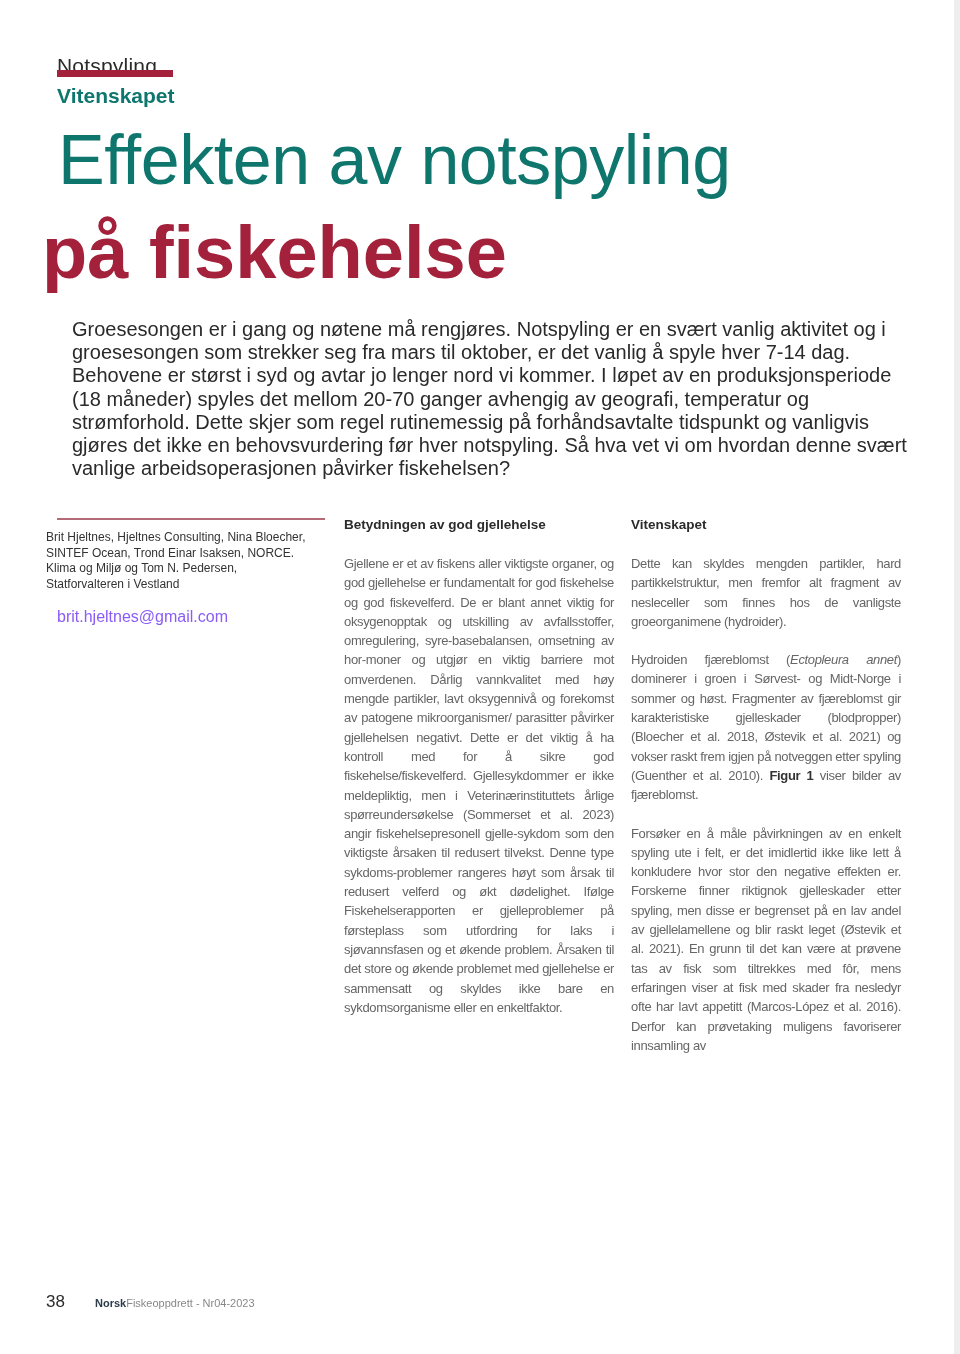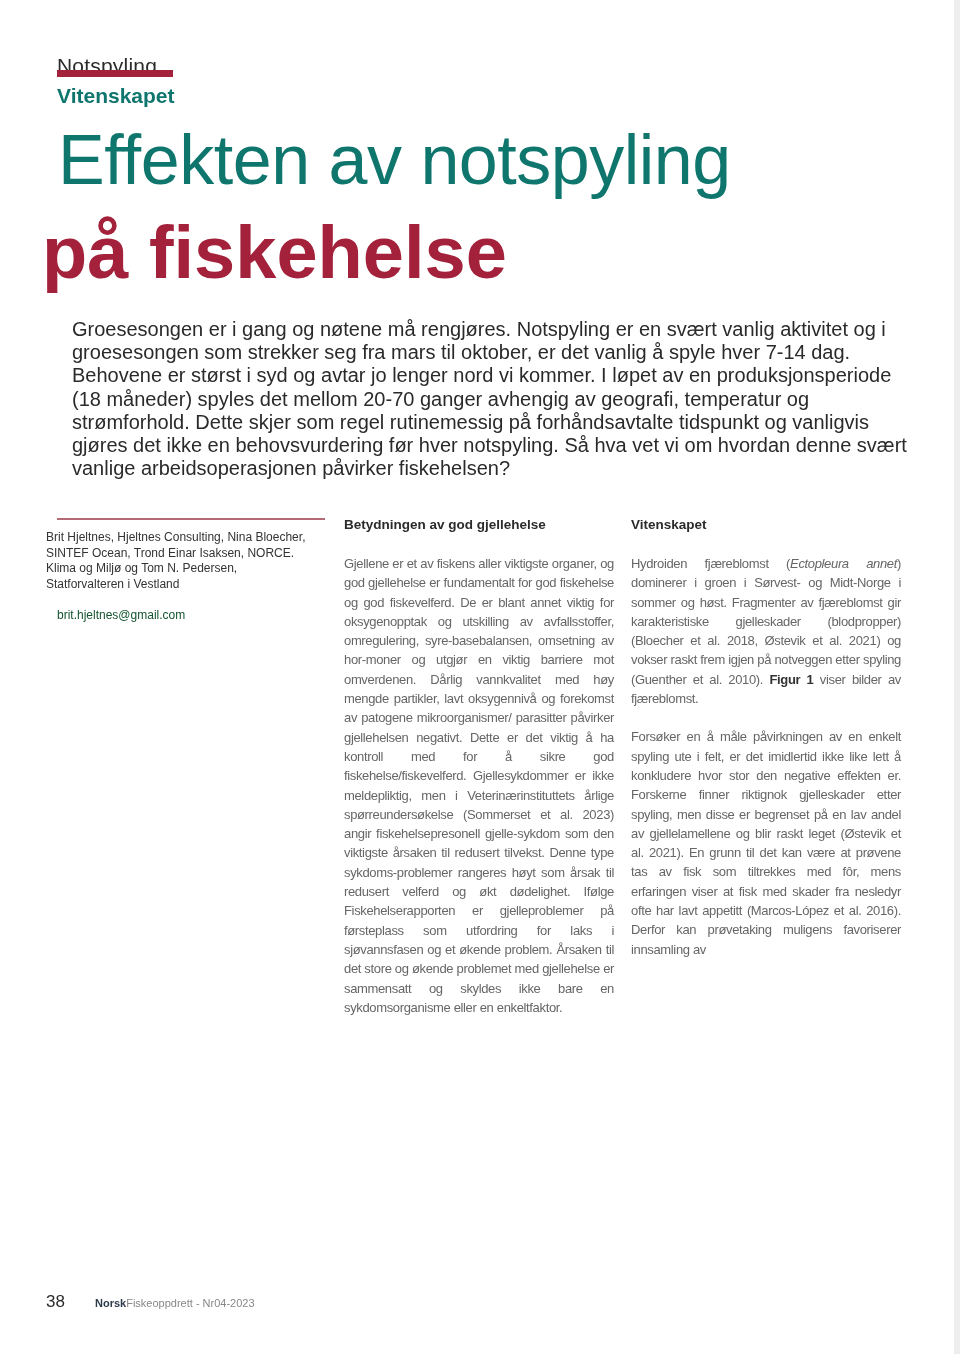--- a/index.html
+++ b/index.html
@@ -6,21 +6,21 @@
   body { width: 960px; height: 1354px; position: relative; overflow: hidden; font-family: "Liberation Sans", sans-serif; color: #2b2b2b; }
   .edge { position: absolute; top: 0; right: 0; width: 6px; height: 1354px; background: #eeeeee; }
   .section-label { position: absolute; left: 57px; top: 42px; font-size: 21px; color: #2a2a2a; letter-spacing: 0.2px; margin-top: 12px; }
   .section-bar { position: absolute; left: 57px; top: 70px; width: 116px; height: 7px; background: #a3213a; }
   .subsection { position: absolute; left: 57px; top: 84px; font-size: 21px; font-weight: bold; color: #0f766e; }
   .title1 { position: absolute; left: 58px; top: 120px; font-size: 70px; color: #0f766e; line-height: 80px; letter-spacing: -0.5px; }
   .title2 { position: absolute; left: 42px; top: 210px; font-size: 74px; font-weight: bold; color: #a3213a; line-height: 86px; }
   .lead { position: absolute; left: 72px; top: 318px; width: 845px; font-size: 20px; line-height: 23.2px; color: #2a2a2a; }
   .author-rule { position: absolute; left: 57px; top: 518px; width: 268px; height: 2px; background: #b56a78; }
   .authors { position: absolute; left: 46px; top: 530px; width: 270px; font-size: 12px; line-height: 15.5px; color: #333; }
-  .email { position: absolute; left: 57px; top: 608px; font-size: 12px; color: #14532d; }
+  .email { position: absolute; left: 57px; top: 608px; font-size: 16px; color: #8b5cf6; }
   .col { position: absolute; top: 516px; width: 270px; font-family: Liberation Sans, sans-serif; }
   .col h3 { margin: 0 0 20px 0; font-size: 13.5px; font-weight: bold; color: #2b2b2b; line-height: 18px; }
   .col p { margin: 0 0 19px 0; font-size: 13px; line-height: 19.3px; color: #666; text-align: justify; letter-spacing: -0.35px; }
   .col1 { left: 344px; }
   .col2 { left: 631px; }
   .col p b { color: #333; }
   .footer-num { position: absolute; left: 46px; top: 1292px; font-size: 17px; color: #2b2b2b; }
   .footer-pub { position: absolute; left: 95px; top: 1297px; font-size: 11px; color: #888; }
   .footer-pub b { color: #2c3a4a; }
 </style>
@@ -42,18 +42,19 @@
 <div class="authors">Brit Hjeltnes, Hjeltnes Consulting, Nina Bloecher, SINTEF Ocean, Trond Einar Isaksen, NORCE. Klima og Miljø og Tom N. Pedersen, Statforvalteren i Vestland</div>
 <div class="email">brit.hjeltnes@gmail.com</div>
 
 <div class="col col1">
   <h3>Betydningen av god gjellehelse</h3>
   <p>Gjellene er et av fiskens aller viktigste organer, og god gjellehelse er fundamentalt for god fiskehelse og god fiskevelferd. De er blant annet viktig for oksygenopptak og utskilling av avfallsstoffer, omregulering, syre-basebalansen, omsetning av hor-moner og utgjør en viktig barriere mot omverdenen. Dårlig vannkvalitet med høy mengde partikler, lavt oksygennivå og forekomst av patogene mikroorganismer/ parasitter påvirker gjellehelsen negativt. Dette er det viktig å ha kontroll med for å sikre god fiskehelse/fiskevelferd. Gjellesykdommer er ikke meldepliktig, men i Veterinærinstituttets årlige spørreundersøkelse (Sommerset et al. 2023) angir fiskehelsepresonell gjelle-sykdom som den viktigste årsaken til redusert tilvekst. Denne type sykdoms-problemer rangeres høyt som årsak til redusert velferd og økt dødelighet. Ifølge Fiskehelserapporten er gjelleproblemer på førsteplass som utfordring for laks i sjøvannsfasen og et økende problem. Årsaken til det store og økende problemet med gjellehelse er sammensatt og skyldes ikke bare en sykdomsorganisme eller en enkeltfaktor.</p>
 </div>
 
 <div class="col col2">
   <h3>Vitenskapet</h3>
+  <p>Dette kan skyldes mengden partikler, hard partikkelstruktur, men fremfor alt fragment av nesleceller som finnes hos de vanligste groeorganimene (hydroider).</p>
   <p><span>Hydroiden fjæreblomst (</span><i>Ectopleura annet</i><span>) dominerer i groen i Sørvest- og Midt-Norge i sommer og høst. Fragmenter av fjæreblomst gir karakteristiske gjelleskader (blodpropper) (Bloecher et al. 2018, Østevik et al. 2021) og vokser raskt frem igjen på notveggen etter spyling (Guenther et al. 2010). </span><b>Figur 1</b><span> viser bilder av fjæreblomst.</span></p>
   <p>Forsøker en å måle påvirkningen av en enkelt spyling ute i felt, er det imidlertid ikke like lett å konkludere hvor stor den negative effekten er.  Forskerne finner riktignok gjelleskader etter spyling, men disse er begrenset på en lav andel av gjellelamellene og blir raskt leget (Østevik et al. 2021). En grunn til det kan være at prøvene tas av fisk som tiltrekkes med fôr, mens erfaringen viser at fisk med skader fra nesledyr ofte har lavt appetitt (Marcos-López et al. 2016). Derfor kan prøvetaking muligens favoriserer innsamling av</p>
 </div>
 
 <div class="footer-num">38</div>
 <div class="footer-pub"><b>Norsk</b><span>Fiskeoppdrett</span><span> - Nr04-2023</span></div>
 
 </body></html>

